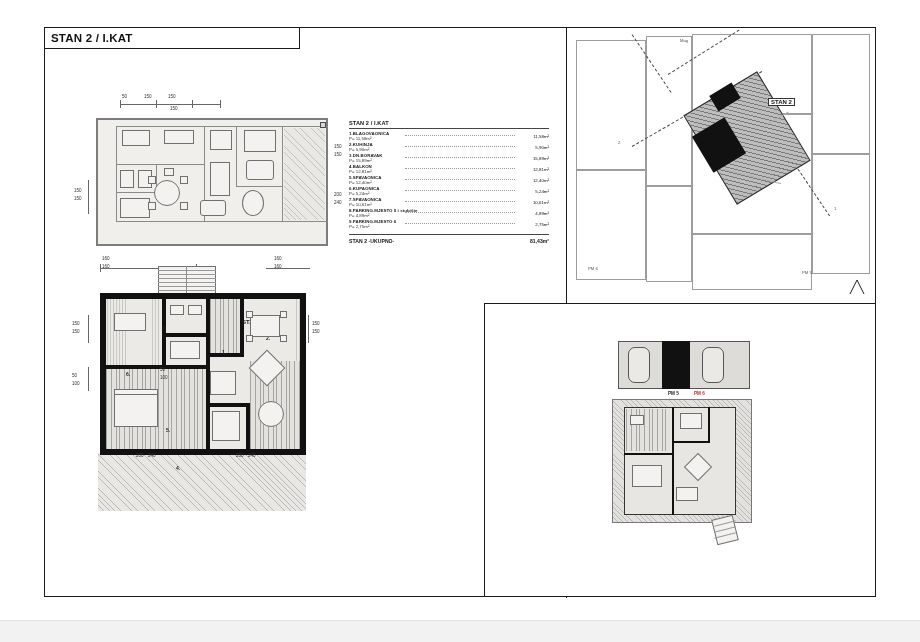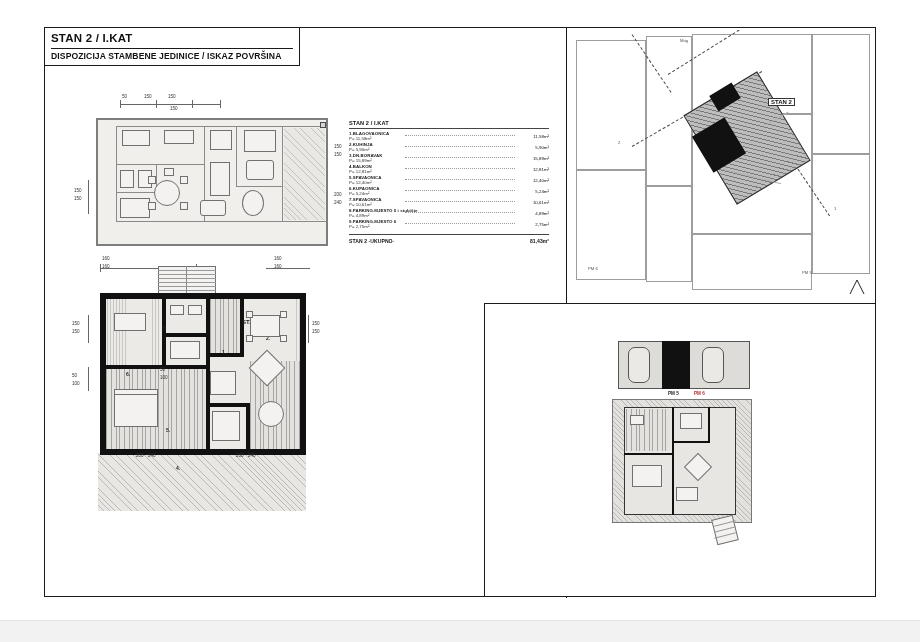--- a/index.html
+++ b/index.html
@@ -301,23 +301,20 @@
 
   <div class="sheet"></div>
   <div class="sheet-bottom-edge"></div>
 
   <div class="frame"></div>
   <div class="v-divider"></div>
   <div class="inner-frame-right"></div>
 
   <div class="title-block">
     <div class="title-main">STAN 2 / I.KAT</div>
-    <div class="title-sub-row">
-      <div class="title-sub">DISPOZICIJA STAMBENE JEDINICE / ISKAZ POVRŠINA</div>
-    </div>
   </div>
 
   <div class="area-table">
     <div class="at-title">STAN 2 / I.KAT</div>
 
     <div class="at-row">
       <span class="at-name">1.BLAGOVAONICA</span>
       <span class="at-sub">P= 11,58m²</span>
       <span class="at-lead"></span>
       <span class="at-val">11,58m²</span>

